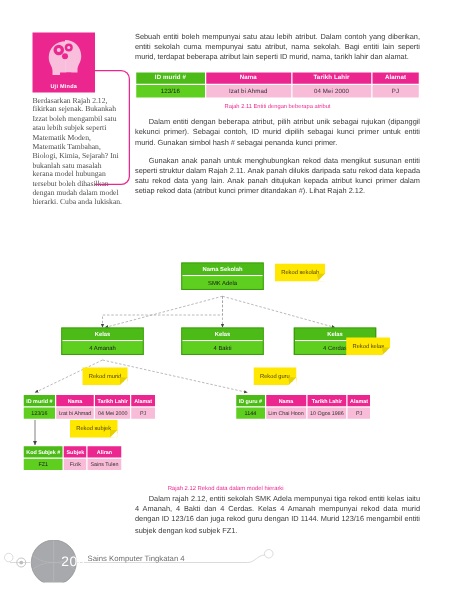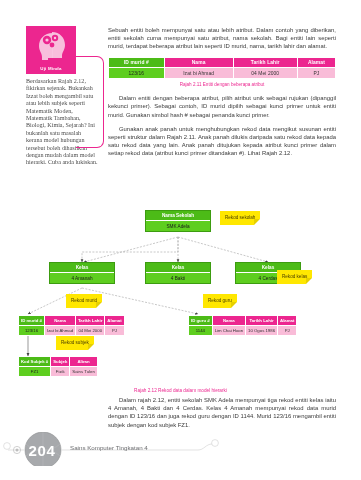--- a/index.html
+++ b/index.html
@@ -107,23 +107,23 @@
   .rec tr.body td.key { background:#5ece1f; color:#1a1a1a; font-weight:normal; }
   .rec tr.body td.atr { background:#f9bcd8; color:#333333; font-weight:normal; }
 
   
   .bottompara { position:absolute; left:108px; top:396px; width:228px; }
 
   
   .footer { position:absolute; left:0; bottom:14px; width:361px; height:34px; }
   .footer svg { position:absolute; left:0; top:0; }
   .pagenum {
-    position:absolute; left:23px; top:6px; width:38px; height:24px;
+    position:absolute; left:40px; top:6px; width:38px; height:24px;
     display:flex; align-items:center; justify-content:center;
-    font-size:15px; font-weight:bold; color:#ffffff;
+    font-size:11px; font-weight:normal; color:#ffffff;
     letter-spacing:.6px;
   }
   .foottext {
     position:absolute; left:70px; top:12px;
     font-size:6.2px; color:#6d6e71;
   }
 </style>
 </head>
 <body>
 

